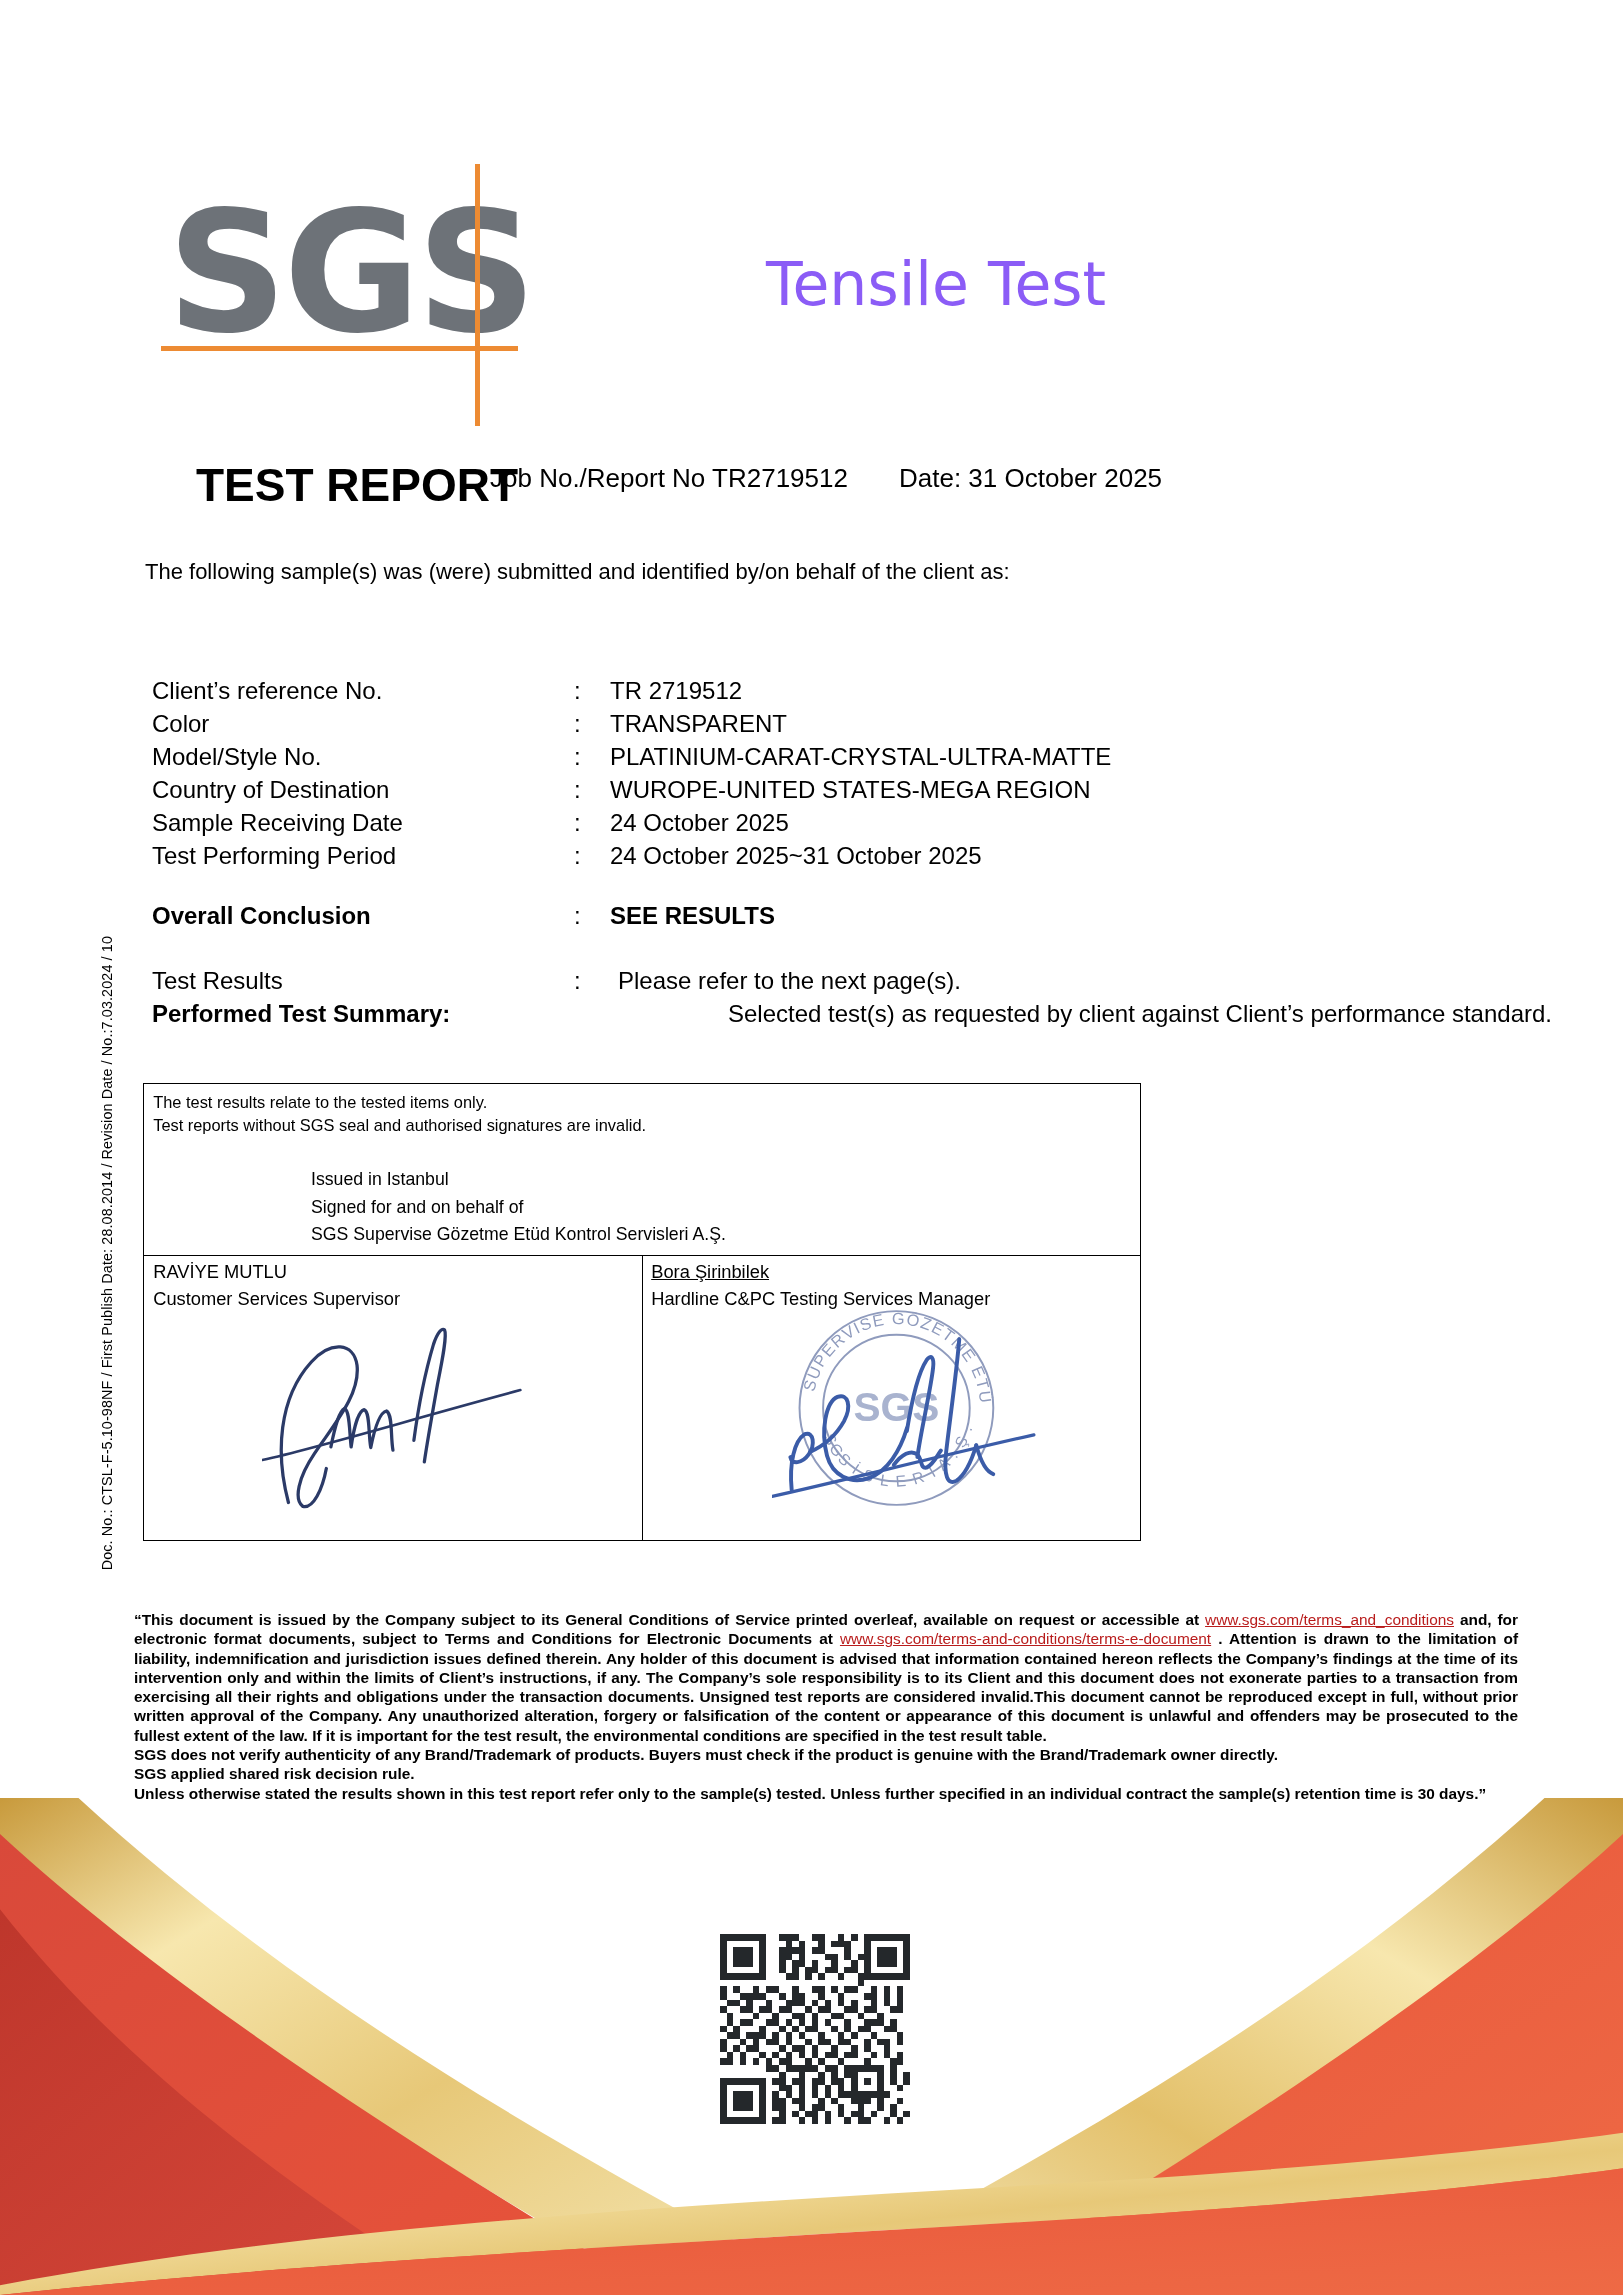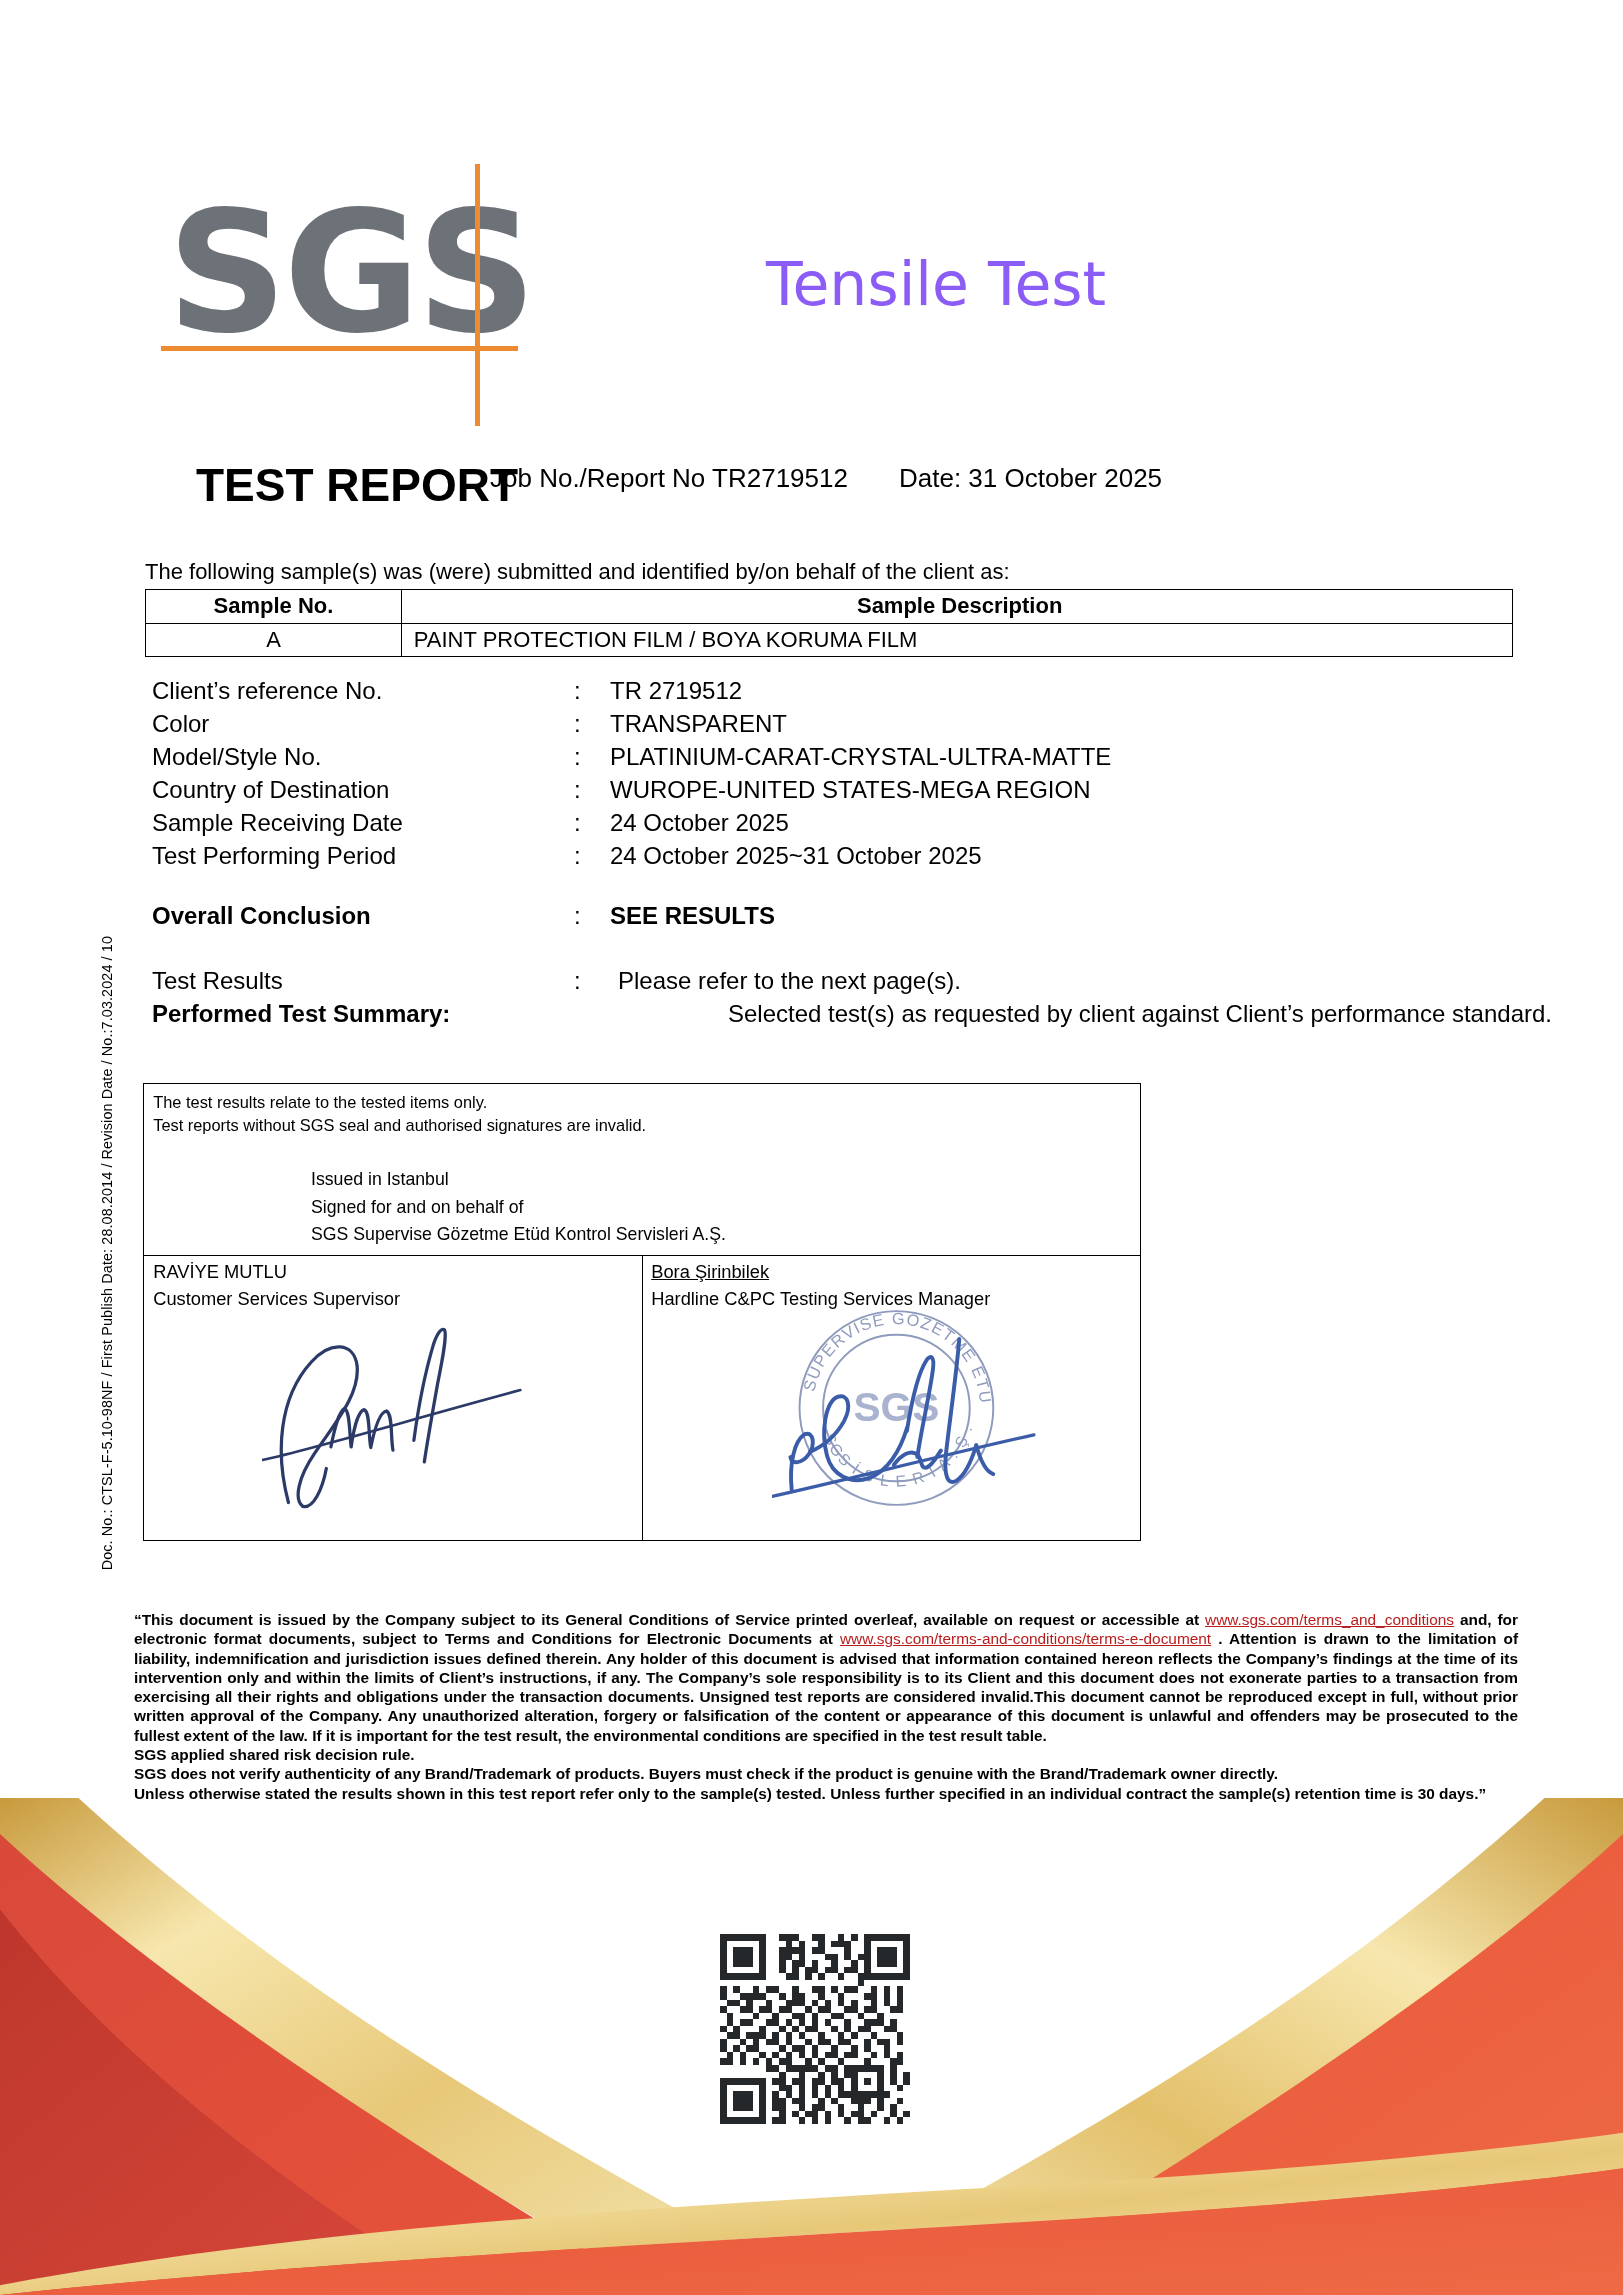--- a/index.html
+++ b/index.html
@@ -148,34 +148,20 @@
   </div>
 
   <div class="report-line">
     <div class="tr-title">TEST REPORT</div>
     <div class="tr-job">Job No./Report No TR2719512</div>
     <div class="tr-date">Date: 31 October 2025</div>
   </div>
 
   <div class="intro">The following sample(s) was (were) submitted and identified by/on behalf of the client as:</div>
 
-  <table class="sample-table">
-    <thead>
-      <tr>
-        <th class="col-no">Sample No.</th>
-        <th class="col-desc" style="text-align:center">Sample Description</th>
-      </tr>
-    </thead>
-    <tbody>
-      <tr>
-        <td class="col-no">A</td>
-        <td class="col-desc">PAINT PROTECTION FILM / BOYA KORUMA FILM</td>
-      </tr>
-    </tbody>
-  </table>
 
   <div class="fields">
     <div class="field-row">
       <span class="k">Client’s reference No.</span>
       <span class="c">:</span>
       <span class="v">TR  2719512</span>
     </div>
     <div class="field-row">
       <span class="k">Color</span>
       <span class="c">:</span>
@@ -289,22 +275,22 @@
                    C 296 266, 306 242, 312 222"></path>
           <path d="M312 222 C 318 244, 326 262, 338 266"></path>
           <path d="M0 300 C 100 278, 240 242, 400 206" stroke-width="5"></path>
         </g>
       </svg>
     </div>
   </div>
 
   <div class="disclaimer">
     <p><span>“This document is issued by the Company subject to its General Conditions of Service printed overleaf, available on request or accessible at </span><span class="lnk">www.sgs.com/terms_and_conditions</span><span> and, for electronic format documents, subject to Terms and Conditions for Electronic Documents at </span><span class="lnk">www.sgs.com/terms-and-conditions/terms-e-document</span><span> . Attention is drawn to the limitation of liability, indemnification and jurisdiction issues defined therein. Any holder of this document is advised that information contained hereon reflects the Company’s findings at the time of its intervention only and within the limits of Client’s instructions, if any. The Company’s sole responsibility is to its Client and this document does not exonerate parties to a transaction from exercising all their rights and obligations under the transaction documents. Unsigned test reports are considered invalid.This document cannot be reproduced except in full, without prior written approval of the Company. Any unauthorized alteration, forgery or falsification of the content or appearance of this document is unlawful and offenders may be prosecuted to the fullest extent of the law. If it is important for the test result, the environmental conditions are specified in the test result table.</span></p>
+    <p>SGS does not verify authenticity of any Brand/Trademark of products. Buyers must check if the product is genuine with the Brand/Trademark owner directly.</p>
     <p>SGS applied shared risk decision rule.</p>
-    <p>SGS does not verify authenticity of any Brand/Trademark of products. Buyers must check if the product is genuine with the Brand/Trademark owner directly.</p>
     <p>Unless otherwise stated the results shown in this test report refer only to the sample(s) tested.  Unless further specified in an individual contract the sample(s) retention time is 30 days.”</p>
   </div>
 
   <div class="qr">
     <svg width="190" height="190" viewBox="0 0 29 29" shape-rendering="crispEdges">
       <rect width="29" height="29" fill="#fff"></rect>
       <g fill="#24282B">
 
         <path d="M0 0h7v7h-7z M1 1h5v5h-5z" fill-rule="evenodd"></path>
         <rect x="2" y="2" width="3" height="3"></rect>

